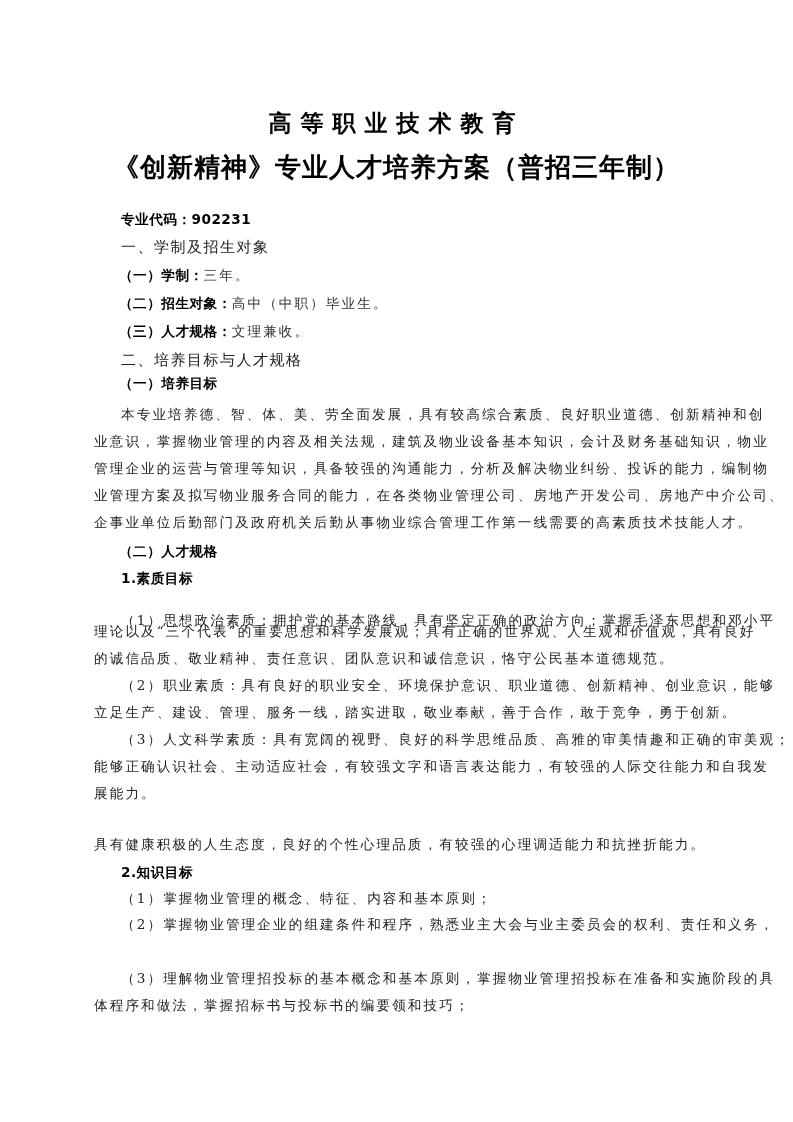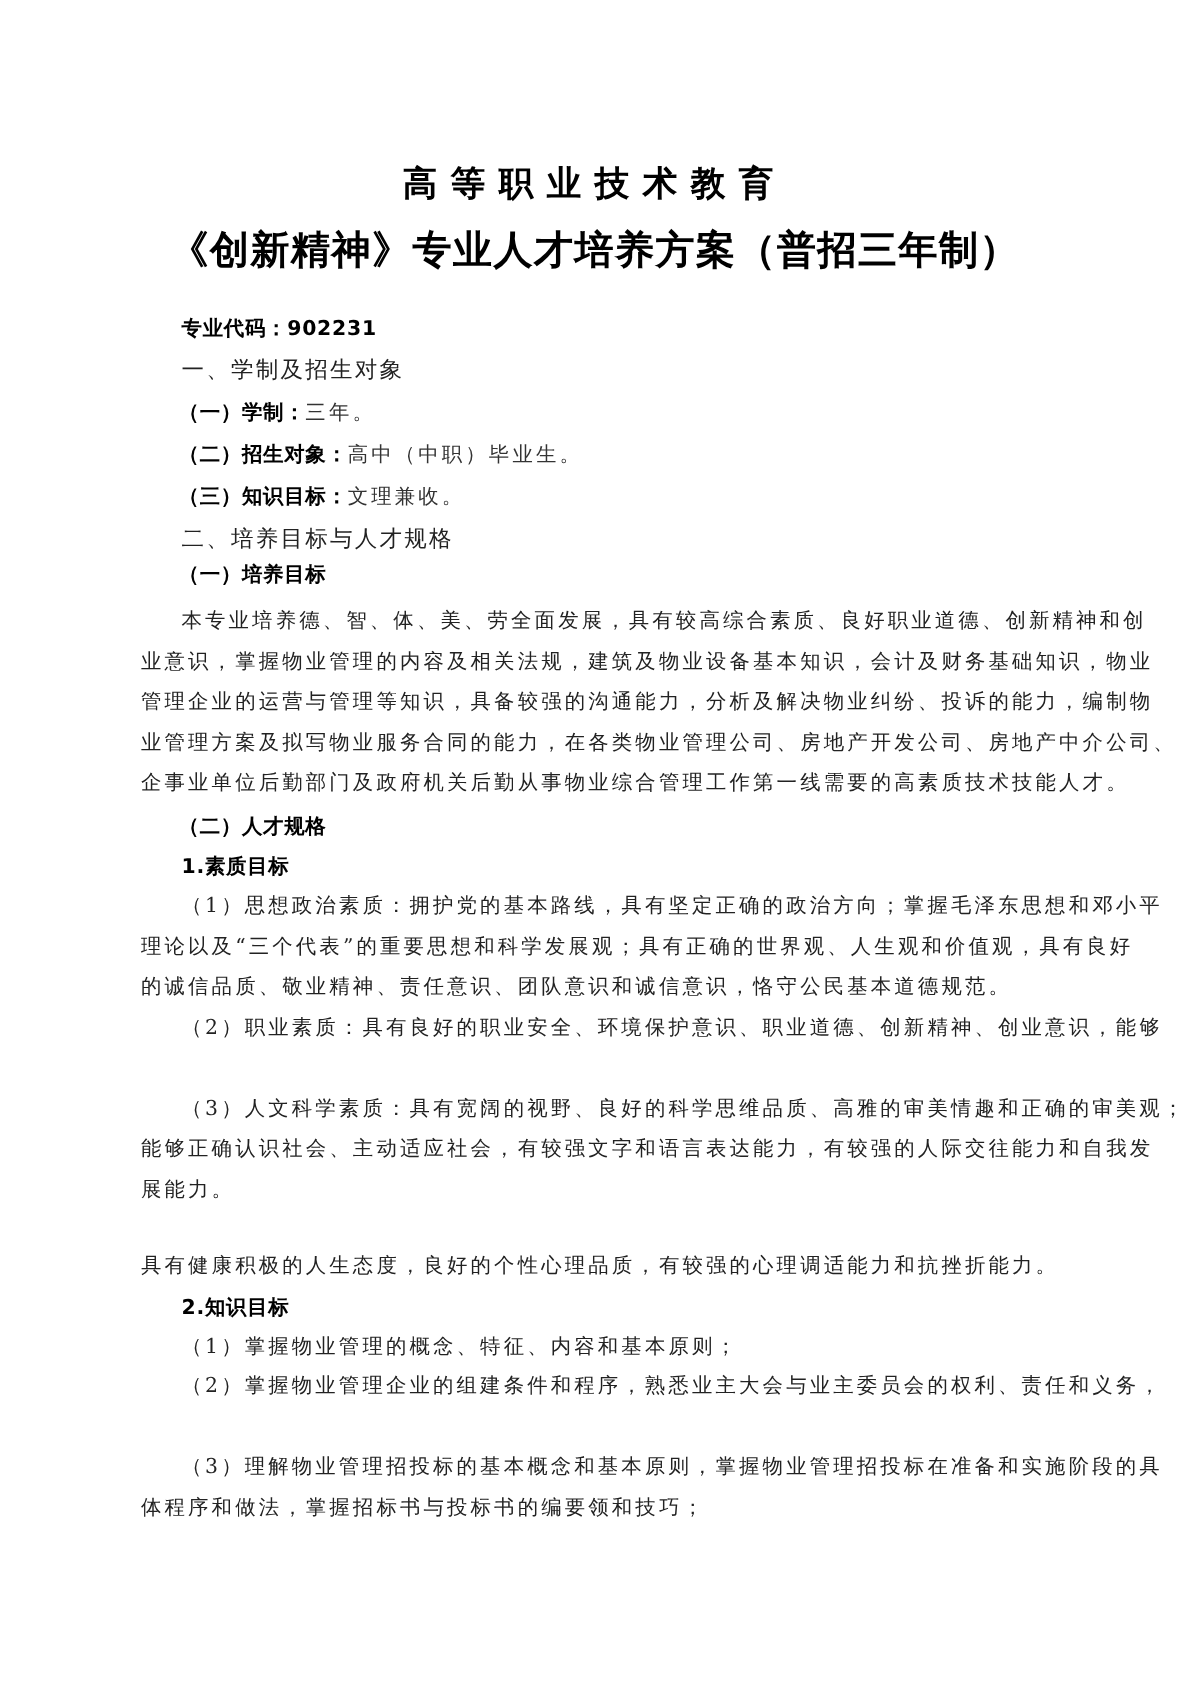--- a/index.html
+++ b/index.html
@@ -38,41 +38,42 @@
 
   <div class="line indent h1" style="top:237px;">一、学制及招生对象</div>
 
   <div class="line indent" style="top:265px;left:119px;">
     <span class="lbl">（一）学制：</span><span class="val">三年。</span>
   </div>
   <div class="line indent" style="top:293px;left:119px;">
     <span class="lbl">（二）招生对象：</span><span class="val">高中（中职）毕业生。</span>
   </div>
   <div class="line indent" style="top:321px;left:119px;">
-    <span class="lbl">（三）知识目标：</span><span class="val">文理兼收。</span>
+    <span class="lbl">（三）人才规格：</span><span class="val">文理兼收。</span>
   </div>
 
   <div class="line indent h1" style="top:350px;">二、培养目标与人才规格</div>
 
   <div class="line indent h2" style="top:373px;left:119px;">（一）培养目标</div>
 
   <div class="line indent" style="top:404px;">本专业培养德、智、体、美、劳全面发展，具有较高综合素质、良好职业道德、创新精神和创</div>
   <div class="line" style="top:431px;">业意识，掌握物业管理的内容及相关法规，建筑及物业设备基本知识，会计及财务基础知识，物业</div>
   <div class="line" style="top:458px;">管理企业的运营与管理等知识，具备较强的沟通能力，分析及解决物业纠纷、投诉的能力，编制物</div>
   <div class="line" style="top:485px;">业管理方案及拟写物业服务合同的能力，在各类物业管理公司、房地产开发公司、房地产中介公司、</div>
   <div class="line" style="top:512px;">企事业单位后勤部门及政府机关后勤从事物业综合管理工作第一线需要的高素质技术技能人才。</div>
 
   <div class="line indent h2" style="top:541px;left:119px;">（二）人才规格</div>
   <div class="line indent h2" style="top:568px;">1.素质目标</div>
 
-  <div class="line indent" style="top:594px;">（1）思想政治素质：拥护党的基本路线，具有坚定正确的政治方向；掌握毛泽东思想和邓小平</div>
+  <div class="line indent" style="top:610px;">（1）思想政治素质：拥护党的基本路线，具有坚定正确的政治方向；掌握毛泽东思想和邓小平</div>
   <div class="line" style="top:621px;">理论以及“三个代表”的重要思想和科学发展观；具有正确的世界观、人生观和价值观，具有良好</div>
   <div class="line" style="top:648px;">的诚信品质、敬业精神、责任意识、团队意识和诚信意识，恪守公民基本道德规范。</div>
 
   <div class="line indent" style="top:675px;">（2）职业素质：具有良好的职业安全、环境保护意识、职业道德、创新精神、创业意识，能够</div>
+  <div class="line" style="top:702px;">立足生产、建设、管理、服务一线，踏实进取，敬业奉献，善于合作，敢于竞争，勇于创新。</div>
 
   <div class="line indent" style="top:729px;">（3）人文科学素质：具有宽阔的视野、良好的科学思维品质、高雅的审美情趣和正确的审美观；</div>
   <div class="line" style="top:756px;">能够正确认识社会、主动适应社会，有较强文字和语言表达能力，有较强的人际交往能力和自我发</div>
   <div class="line" style="top:783px;">展能力。</div>
 
   <div class="line" style="top:834px;">具有健康积极的人生态度，良好的个性心理品质，有较强的心理调适能力和抗挫折能力。</div>
 
   <div class="line indent h2" style="top:862px;">2.知识目标</div>
 
   <div class="line indent" style="top:888px;">（1）掌握物业管理的概念、特征、内容和基本原则；</div>

